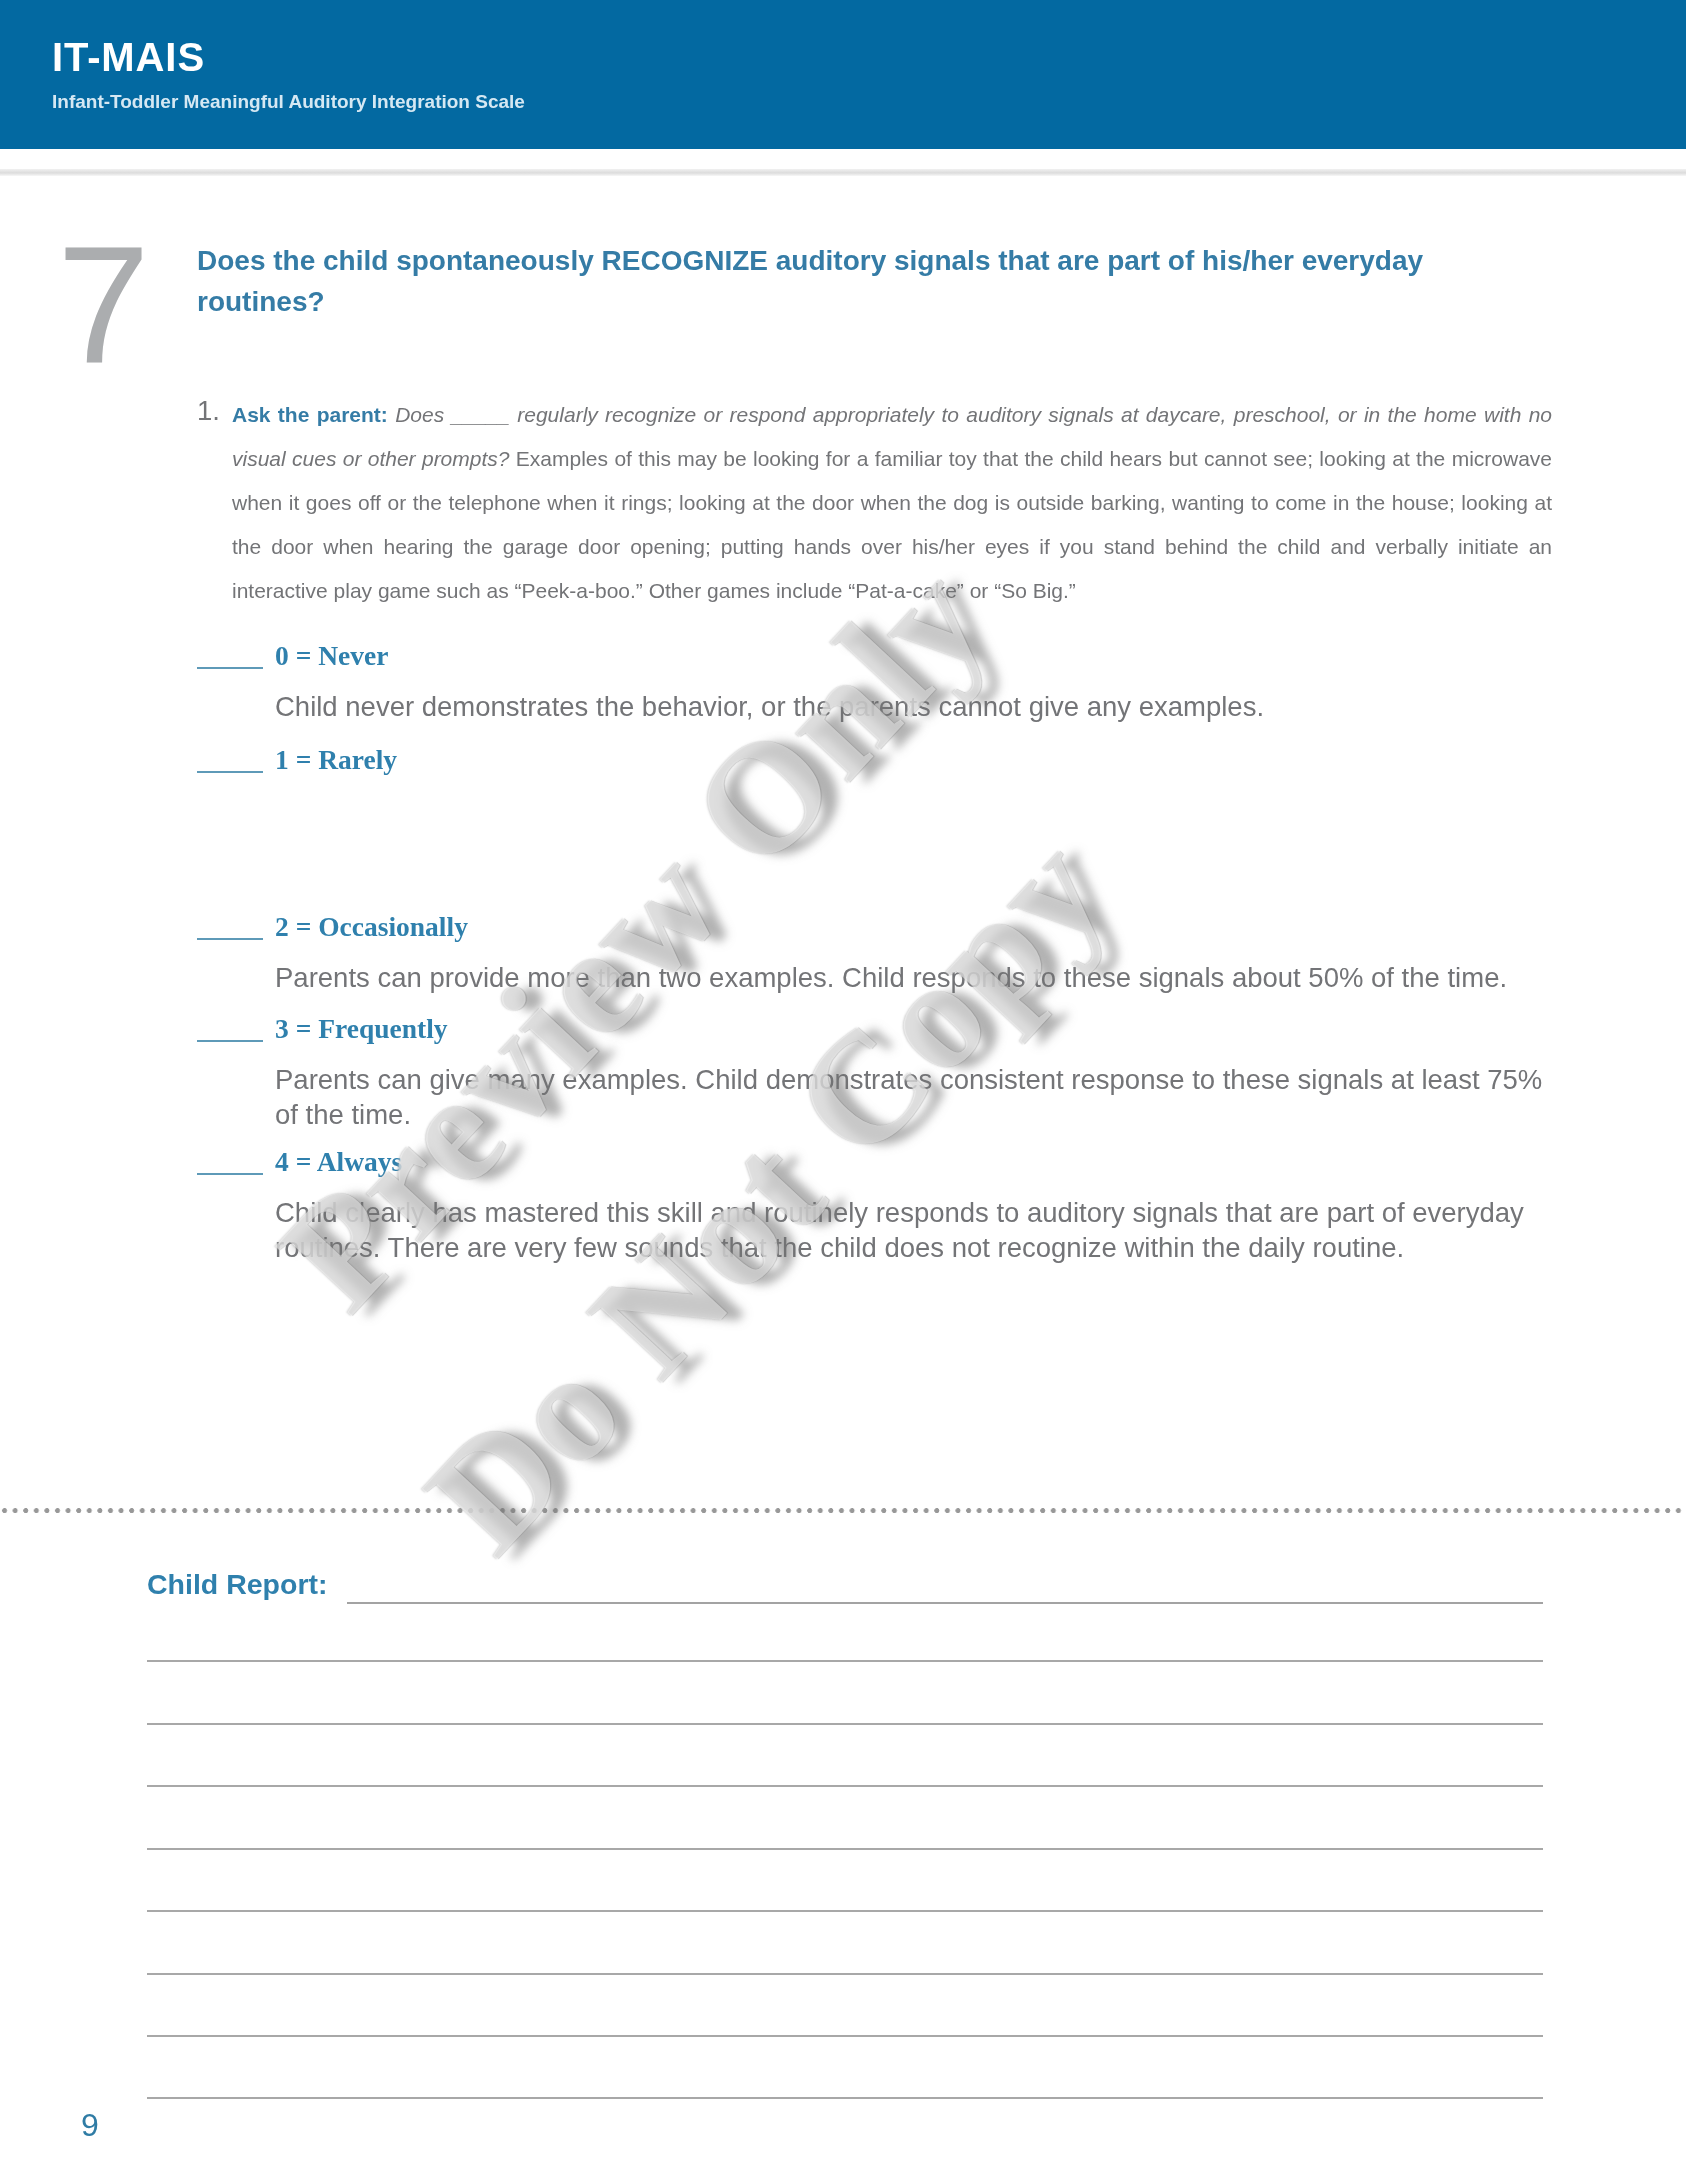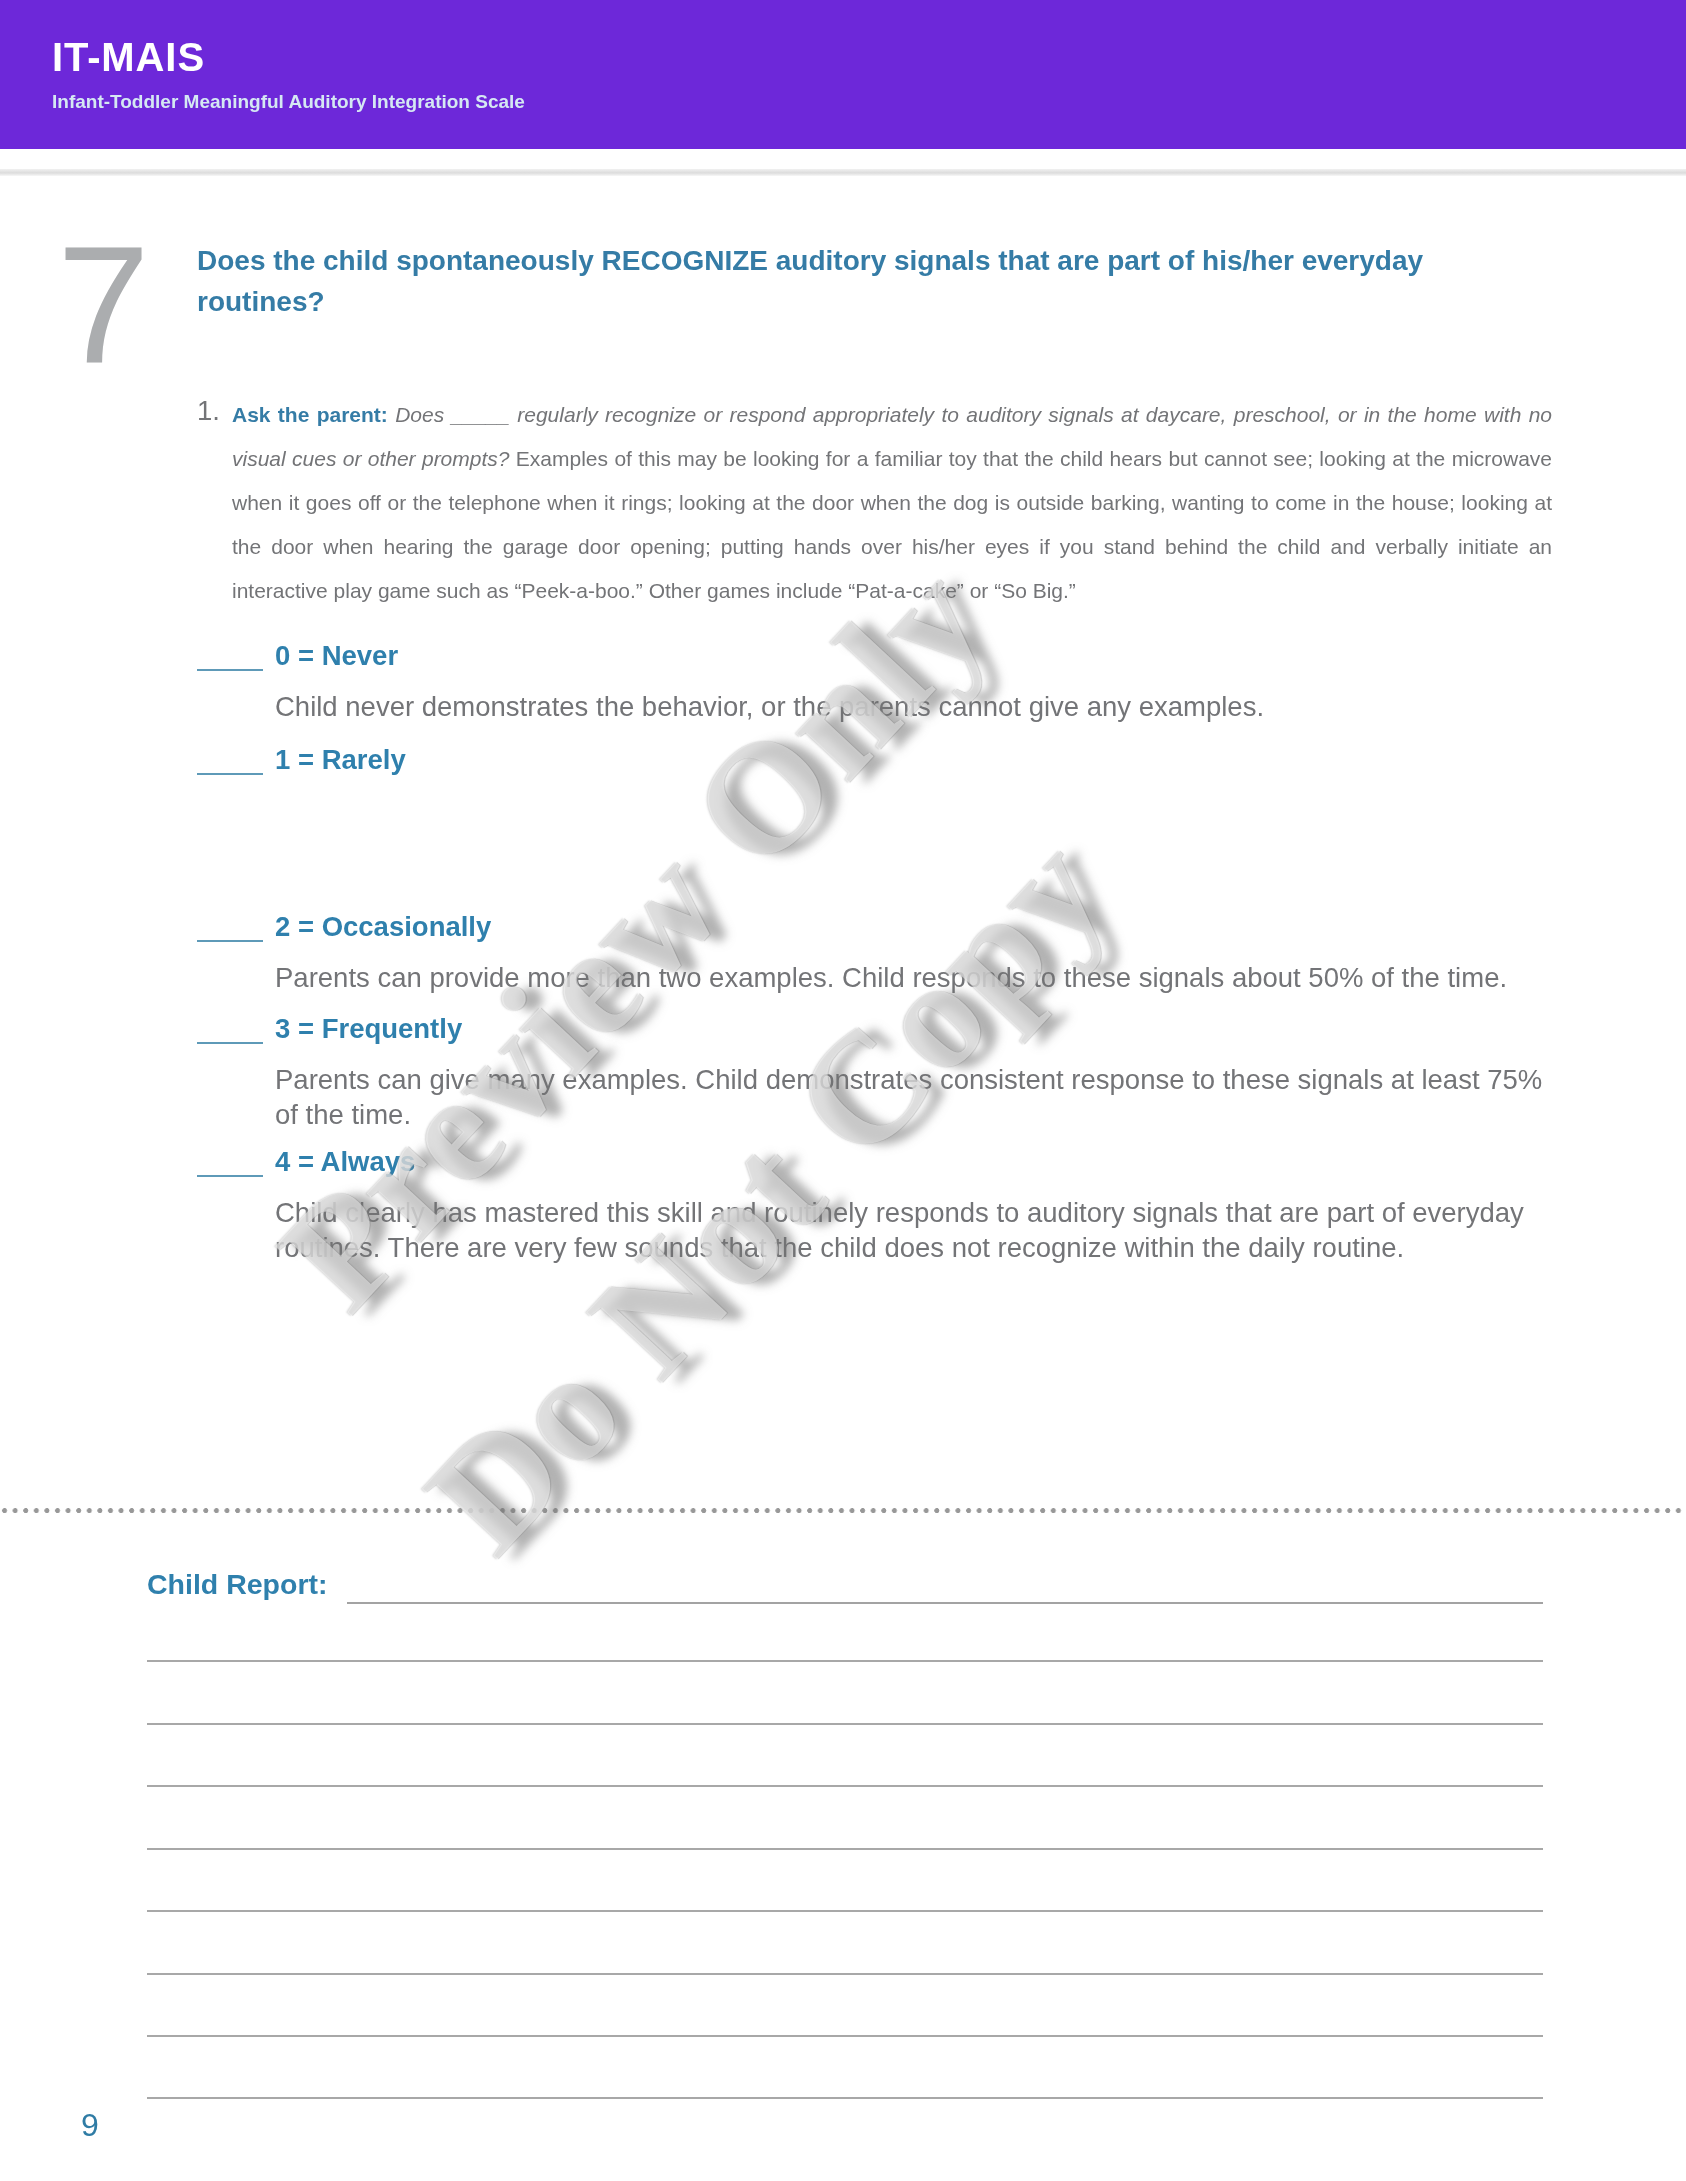--- a/index.html
+++ b/index.html
@@ -9,21 +9,21 @@
     width: 1686px;
     height: 2182px;
     background: #ffffff;
     overflow: hidden;
     font-family: "Liberation Sans", sans-serif;
   }
 
   
   .header {
     position: absolute; top: 0; left: 0; right: 0; height: 149px;
-    background: #6d28d9;
+    background: #0369a1;
     padding: 35px 0 0 52px;
   }
   .header-title {
     color: #ffffff; font-size: 40px; font-weight: bold; letter-spacing: 0.9px;
   }
   .header-subtitle {
     margin-top: 11px; color: #d5e8f3; font-size: 19px; font-weight: bold;
   }
   .header-shadow {
     position: absolute; top: 169px; left: 0; right: 0; height: 7.3px;
@@ -51,21 +51,21 @@
   }
   .ask-text {
     color: #737477; font-size: 21px; line-height: 44px;
     text-align: justify;
   }
   .ask-label { color: #357ca6; font-weight: bold; }
   .ask-italic { font-style: italic; }
 
   
   .scale-item { position: absolute; left: 197px; width: 1359px; }
-  .scale-head { display: flex; align-items: flex-end; }
+  .scale-head { display: flex; align-items: center; font-family: Liberation Serif, serif; }
   .score-blank {
     display: inline-block; width: 66px; height: 27.5px; margin-right: 12px;
     border-bottom: 2.8px solid #5e9ab8;
   }
   .scale-label {
     color: #2f80ad; font-size: 27.5px; font-weight: bold; line-height: 31px;
   }
   .scale-desc {
     margin-top: 18px; padding-left: 78px;
     color: #737477; font-size: 27.5px; line-height: 35px;

